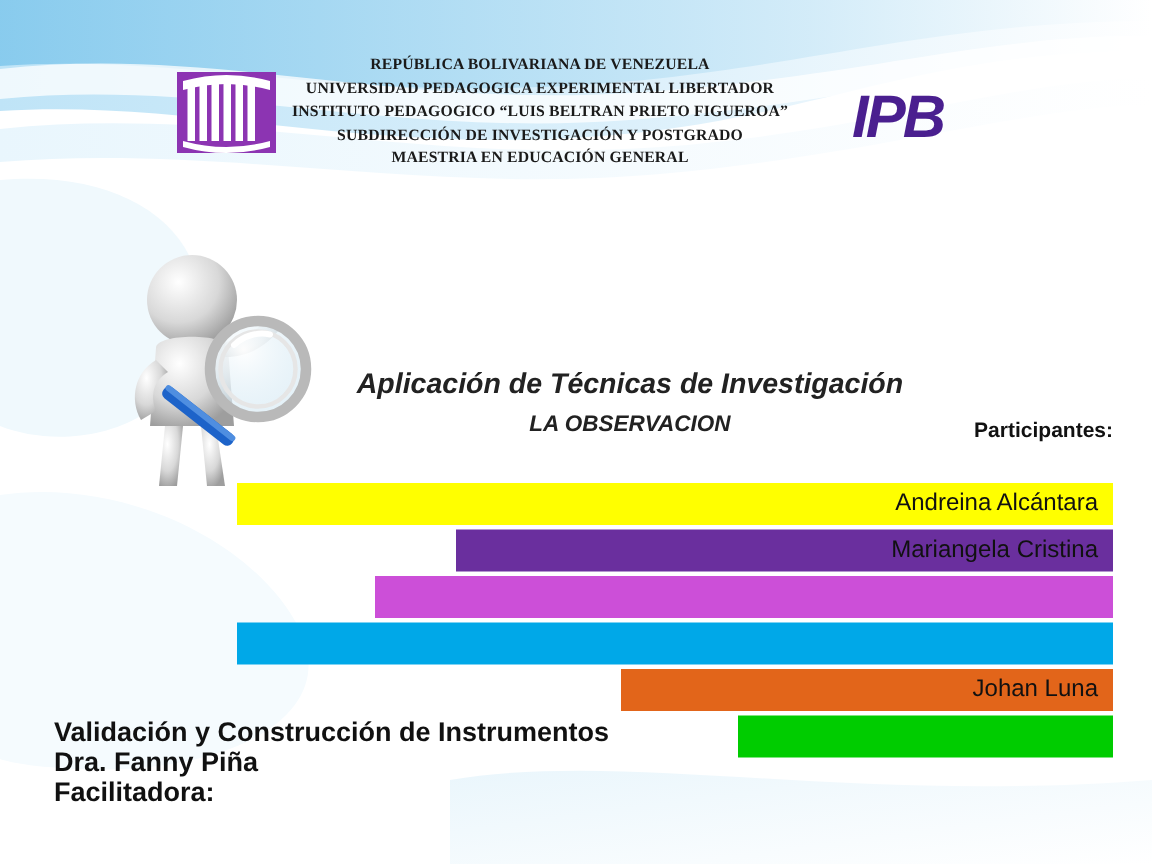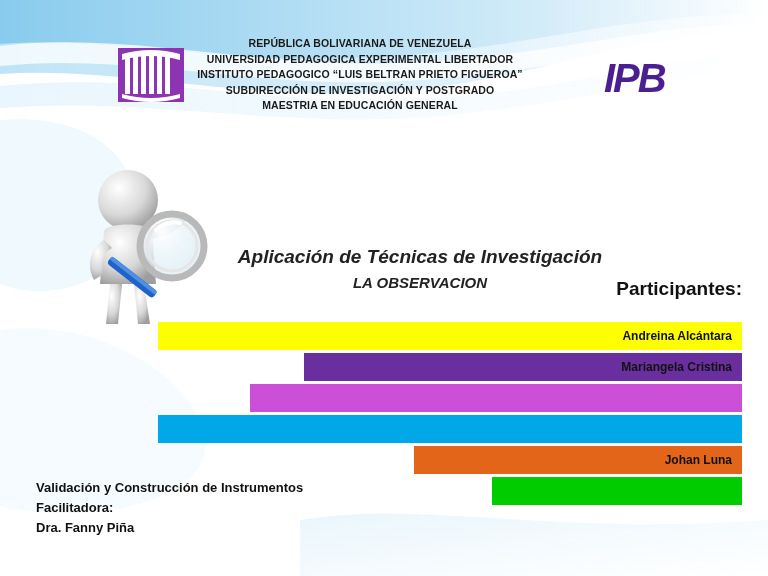--- a/index.html
+++ b/index.html
@@ -36,20 +36,21 @@
     width: 420px;
     text-align: center;
     color: #1a1a1a;
     font-size: 10.5px;
     font-weight: bold;
     line-height: 15.5px;
     letter-spacing: 0.1px;
   }
   .header-block div {
     white-space: nowrap;
+    font-family: Liberation Serif, serif;
   }
   
   .logo-upel {
     position: absolute;
     left: 118px;
     top: 48px;
     width: 66px;
     height: 54px;
   }
   
@@ -61,21 +62,20 @@
     height: 48px;
   }
   .logo-ipb .ipb-text {
     font-family: "Liberation Sans", sans-serif;
     font-weight: bold;
     font-style: italic;
     font-size: 40px;
     color: #4a1f8f;
     letter-spacing: -2px;
     line-height: 44px;
-    margin-left: 36px;
   }
   
   .title-wrap {
     position: absolute;
     left: 210px;
     top: 244px;
     width: 420px;
     text-align: center;
   }
   .title-line1 {
@@ -90,21 +90,21 @@
     font-style: italic;
     font-weight: bold;
     color: #222222;
     line-height: 26px;
   }
   
   .participants-label {
     position: absolute;
     right: 26px;
     top: 278px;
-    font-size: 19px;
+    font-size: 14px;
     font-weight: bold;
     color: #111111;
   }
   
   .bars {
     position: absolute;
     left: 0;
     top: 322px;
     width: 768px;
   }
@@ -118,31 +118,31 @@
     top: 0;
     height: 28px;
     right: 26px;
   }
   .bar-name {
     position: absolute;
     right: 36px;
     top: 0;
     height: 28px;
     line-height: 28px;
-    font-size: 12px;
-    font-weight: bold;
+    font-size: 16px;
+    font-weight: normal;
     color: #111111;
     white-space: nowrap;
   }
   
   .footer {
     position: absolute;
     left: 36px;
     top: 478px;
-    font-size: 13px;
+    font-size: 18px;
     font-weight: bold;
     color: #111111;
     line-height: 20px;
   }
   
   .illustration {
     position: absolute;
     left: 60px;
     top: 160px;
     width: 220px;
@@ -282,17 +282,17 @@
     </div>
 
     <div class="bar-row">
       <div class="bar" style="width:250px;background:#00cc00;"></div>
     </div>
 
   </div>
 
   <div class="footer">
     <div>Validación y Construcción de Instrumentos</div>
+    <div>Dra. Fanny Piña</div>
     <div>Facilitadora:</div>
-    <div>Dra. Fanny Piña</div>
   </div>
 
 </div>
 
 </body></html>

